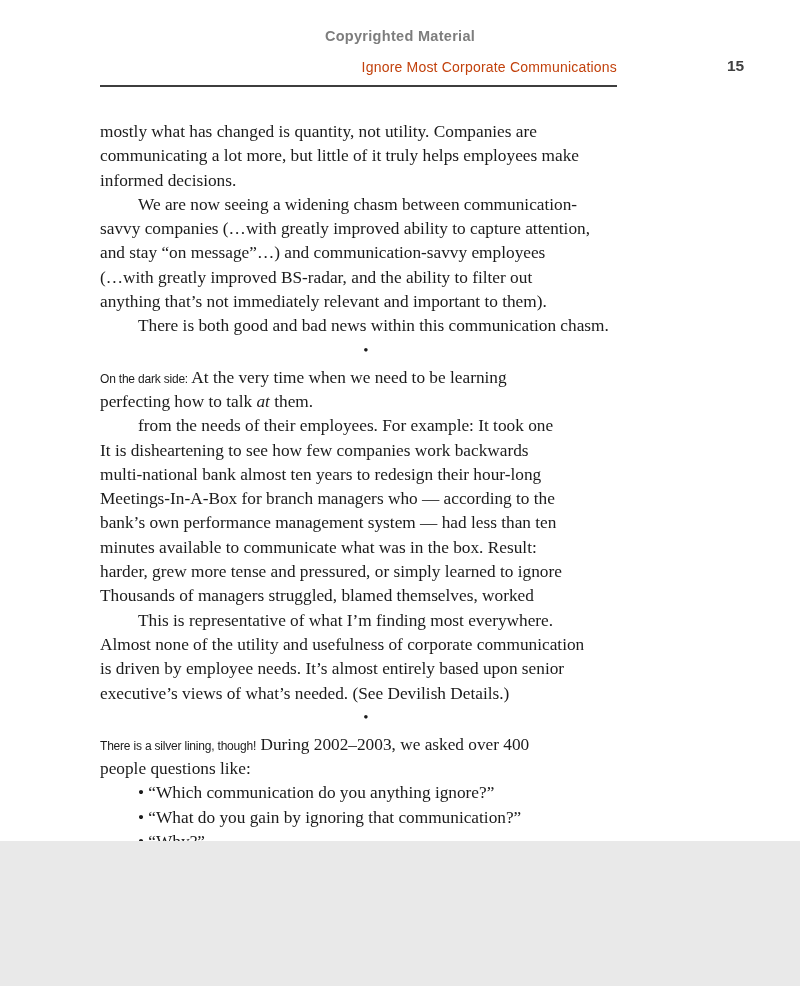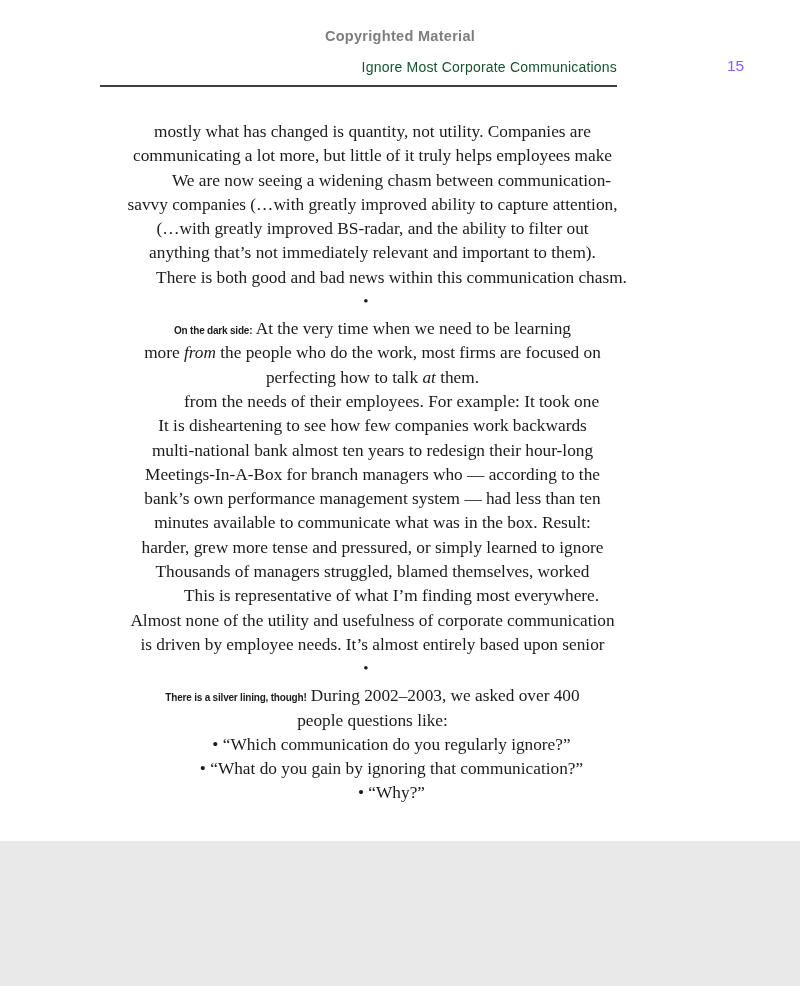--- a/index.html
+++ b/index.html
@@ -21,56 +21,56 @@
     color:#7d7d7d;
     letter-spacing:.3px;
   }
   .wm-top{top:28px;}
   .wm-bottom{top:942px;}
   .running-head{
     position:absolute;top:59px;left:100px;width:517px;
     text-align:right;
     font-family:"Liberation Sans","DejaVu Sans",sans-serif;
     font-size:14px;
-    color:#14532d;
+    color:#c2410c;
     letter-spacing:.2px;
   }
   .page-num{
     position:absolute;top:57px;left:727px;
     font-family:"Liberation Sans","DejaVu Sans",sans-serif;
-    font-weight:normal;
+    font-weight:bold;
     font-size:15.5px;
-    color:#8b5cf6;
+    color:#404040;
   }
   .head-rule{
     position:absolute;top:85px;left:100px;
     width:517px;height:1.5px;
     background:#3e3e3e;
   }
   .body-text{
     position:absolute;top:120px;left:100px;width:545px;
     font-size:17.3px;
   }
-  .para{margin:0;text-align:center;}
+  .para{margin:0;}
   .line{
     line-height:24.3px;height:24.3px;
     white-space:pre;
   }
   .para.indent .line:first-child{padding-left:38px;}
   .para.list .line{padding-left:38px;}
   .sep{
     width:532px;height:22px;line-height:22px;
     margin:0 0 5px 0;
     text-align:center;
     font-size:15px;
   }
   .lead{
     font-family:"Liberation Sans","DejaVu Sans",sans-serif;
-    font-weight:bold;
-    font-size:10px;
+    font-weight:normal;
+    font-size:12px;
     letter-spacing:-.2px;
   }
   .i{font-style:italic;}
 </style>
 </head>
 <body>
 
 <div class="page">
 
   <div class="watermark wm-top">Copyrighted Material</div>
@@ -78,58 +78,60 @@
   <div class="running-head">Ignore Most Corporate Communications</div>
 
   <div class="page-num">15</div>
 
   <div class="head-rule"></div>
 
   <div class="body-text">
       <div class="para">
         <div class="line"><span>mostly what has changed is quantity, not utility. Companies are</span></div>
         <div class="line"><span>communicating a lot more, but little of it truly helps employees make</span></div>
+        <div class="line"><span>informed decisions.</span></div>
       </div>
       <div class="para indent">
         <div class="line"><span>We are now seeing a widening chasm between communication-</span></div>
         <div class="line"><span>savvy companies (…with greatly improved ability to capture attention,</span></div>
+        <div class="line"><span>and stay “on message”…) and communication-savvy employees</span></div>
         <div class="line"><span>(…with greatly improved BS-radar, and the ability to filter out</span></div>
         <div class="line"><span>anything that’s not immediately relevant and important to them).</span></div>
       </div>
       <div class="para indent">
         <div class="line"><span>There is both good and bad news within this communication chasm.</span></div>
       </div>
       <div class="sep">•</div>
       <div class="para">
         <div class="line"><span class="lead">On the dark side:</span><span> At the very time when we need to be learning</span></div>
-        <div class="line"><span>more </span><span class="i">from</span><span> the people who do the work, most firms are focused on</span></div>
         <div class="line"><span>perfecting how to talk </span><span class="i">at</span><span> them.</span></div>
       </div>
       <div class="para indent">
         <div class="line"><span>from the needs of their employees. For example: It took one</span></div>
         <div class="line"><span>It is disheartening to see how few companies work backwards</span></div>
         <div class="line"><span>multi-national bank almost ten years to redesign their hour-long</span></div>
         <div class="line"><span>Meetings-In-A-Box for branch managers who — according to the</span></div>
         <div class="line"><span>bank’s own performance management system — had less than ten</span></div>
         <div class="line"><span>minutes available to communicate what was in the box. Result:</span></div>
         <div class="line"><span>harder, grew more tense and pressured, or simply learned to ignore</span></div>
         <div class="line"><span>Thousands of managers struggled, blamed themselves, worked</span></div>
       </div>
       <div class="para indent">
         <div class="line"><span>This is representative of what I’m finding most everywhere.</span></div>
         <div class="line"><span>Almost none of the utility and usefulness of corporate communication</span></div>
         <div class="line"><span>is driven by employee needs. It’s almost entirely based upon senior</span></div>
+        <div class="line"><span>executive’s views of what’s needed. (See Devilish Details.)</span></div>
       </div>
       <div class="sep">•</div>
       <div class="para">
         <div class="line"><span class="lead">There is a silver lining, though!</span><span> During 2002–2003, we asked over 400</span></div>
         <div class="line"><span>people questions like:</span></div>
       </div>
       <div class="para list">
-        <div class="line"><span>• “Which communication do you regularly ignore?”</span></div>
+        <div class="line"><span>• “Which communication do you anything ignore?”</span></div>
         <div class="line"><span>• “What do you gain by ignoring that communication?”</span></div>
         <div class="line"><span>• “Why?”</span></div>
       </div>
     </div>
 
   <div class="watermark wm-bottom">Copyrighted Material</div>
 
 </div>
 
 </body></html>

